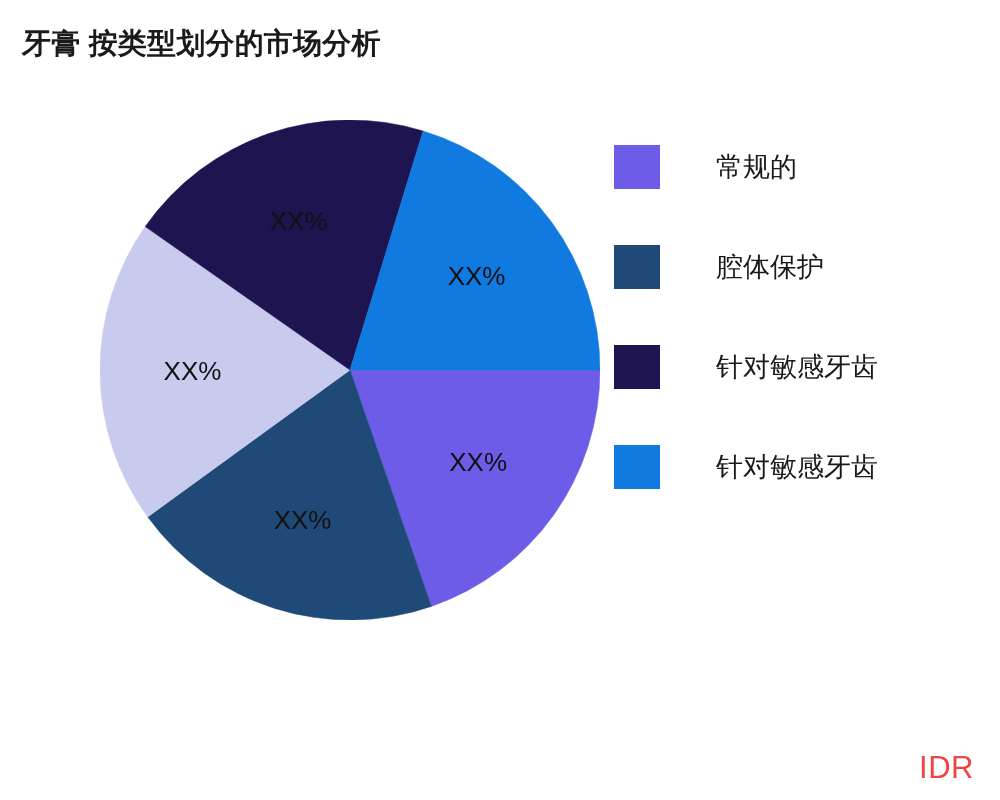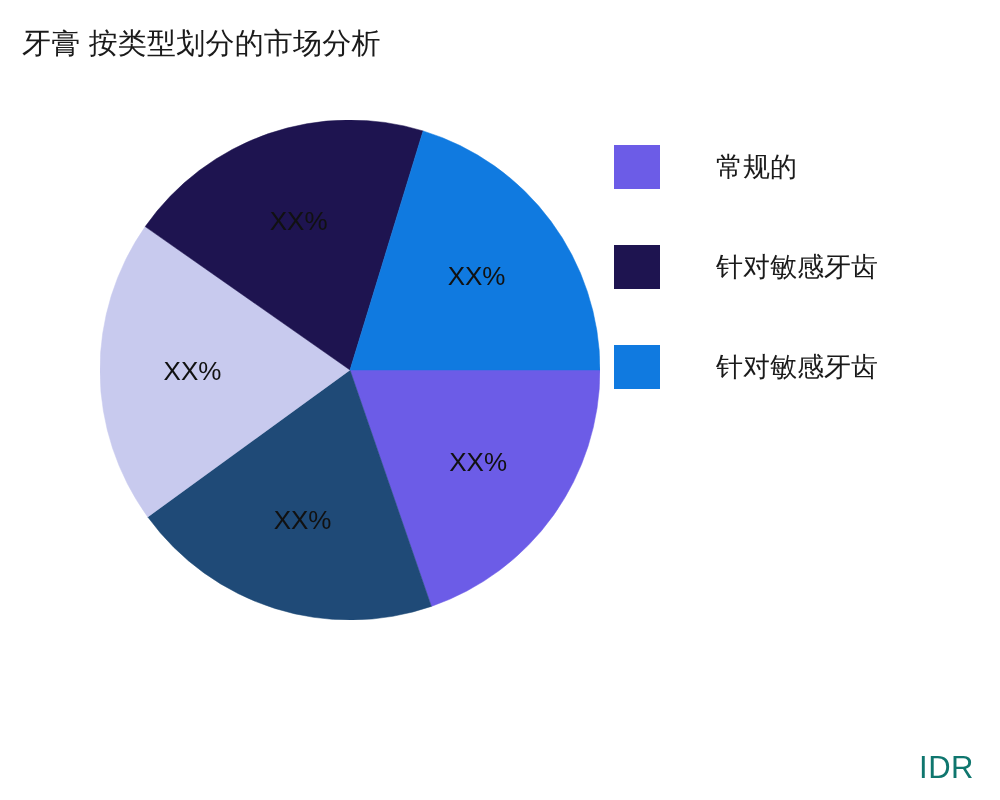--- a/index.html
+++ b/index.html
@@ -23,21 +23,21 @@
     height: 800px;
     background: #ffffff;
   }
   #chart-title {
     position: absolute;
     left: 22px;
     top: 24px;
     font-size: 29px;
     line-height: 38px;
     color: #1a1a1a;
-    font-weight: 400;
+    font-weight: 700;
     white-space: nowrap;
     letter-spacing: 0.2px;
   }
   #pie-area {
     position: absolute;
     left: 100px;
     top: 120px;
     width: 500px;
     height: 500px;
   }
@@ -72,21 +72,21 @@
     font-size: 27px;
     line-height: 30px;
     color: #1a1a1a;
     white-space: nowrap;
   }
   #watermark {
     position: absolute;
     right: 26px;
     bottom: 14px;
     font-size: 31px;
-    color: #0f766e;
+    color: #ef4444;
     letter-spacing: 0.5px;
   }
 </style>
 </head>
 <body>
 
 <div id="slide">
 
   <div id="chart-title">牙膏 按类型划分的市场分析</div>
 
@@ -108,20 +108,24 @@
         </g>
     </svg>
   </div>
 
   <div id="legend">
       <div class="legend-row">
         <span class="legend-swatch" style="background: rgb(108, 92, 231);"></span>
         <span class="legend-label">常规的</span>
       </div>
       <div class="legend-row">
+        <span class="legend-swatch" style="background: rgb(31, 74, 119);"></span>
+        <span class="legend-label">腔体保护</span>
+      </div>
+      <div class="legend-row">
         <span class="legend-swatch" style="background: rgb(30, 20, 80);"></span>
         <span class="legend-label">针对敏感牙齿</span>
       </div>
       <div class="legend-row">
         <span class="legend-swatch" style="background: rgb(16, 122, 224);"></span>
         <span class="legend-label">针对敏感牙齿</span>
       </div>
     </div>
 
   <div id="watermark">IDR</div>

